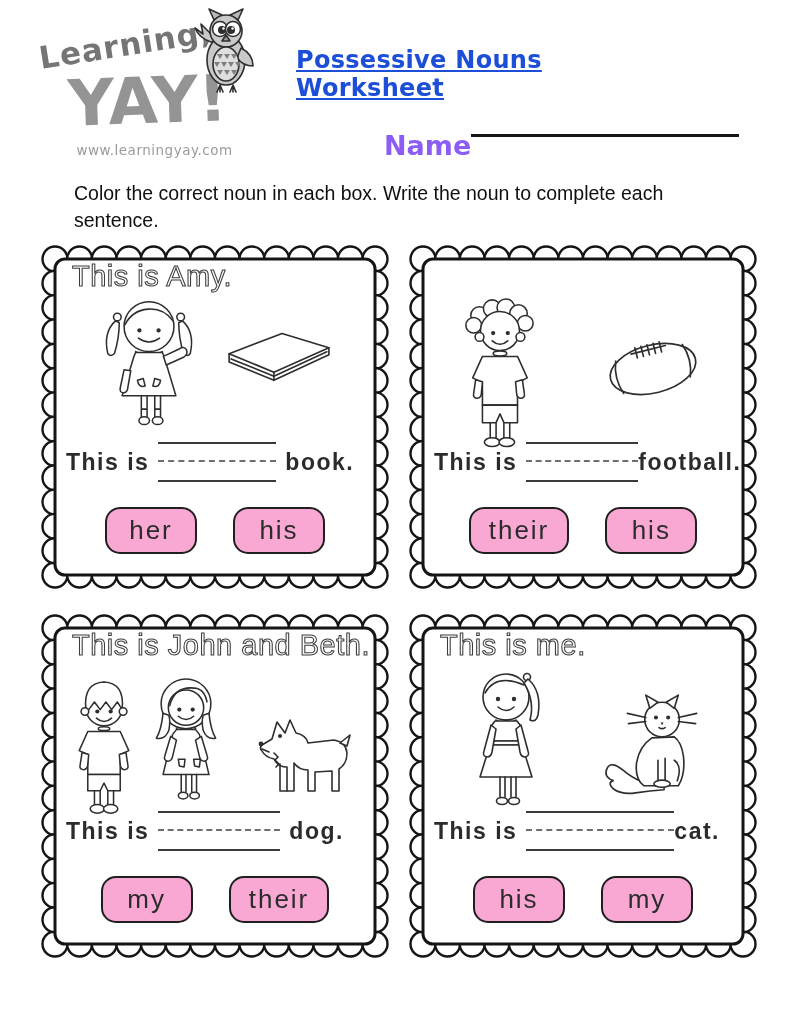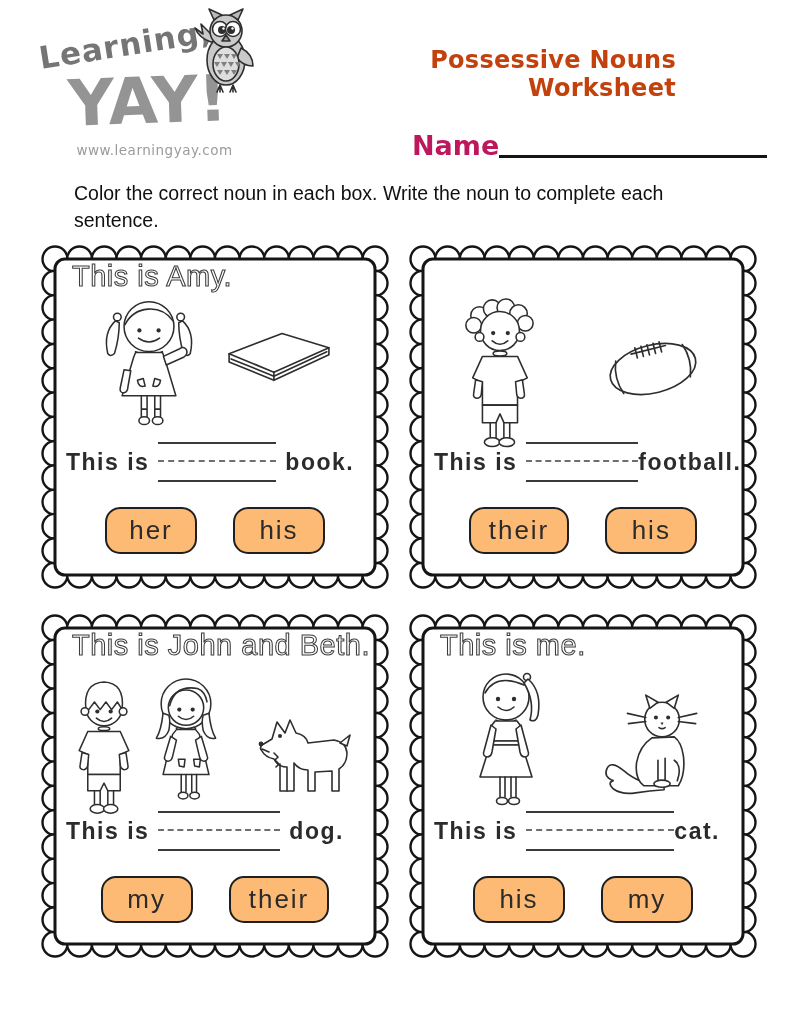--- a/index.html
+++ b/index.html
@@ -9,25 +9,25 @@
   
   .logo{position:absolute;left:42px;top:10px;width:232px;height:152px;}
   .logo-learning{position:absolute;left:0px;top:30px;font:700 31px "DejaVu Sans",sans-serif;
                  color:#757575;transform:rotate(-9deg);transform-origin:left bottom;letter-spacing:1px;}
   .logo-yay{position:absolute;left:26px;top:54px;font:700 64px "DejaVu Sans",sans-serif;
             color:#949494;letter-spacing:0px;transform:rotate(-2deg);}
   .logo-owl{position:absolute;left:152px;top:-2px;width:66px;height:86px;}
   .logo-url{position:absolute;left:10px;top:132px;width:205px;text-align:center;
             font:13.5px "DejaVu Sans",sans-serif;color:#9b9b9b;letter-spacing:0.5px;}
 
-  .page-title{position:absolute;left:296px;top:46px;width:380px;text-align:right;
-              font:700 24px "DejaVu Sans",sans-serif;color:#c2410c;letter-spacing:0.3px;}
-
-  .name-row{position:absolute;left:384px;top:130px;display:flex;align-items:flex-end;
-            font:700 27px "DejaVu Sans",sans-serif;color:#be185d;margin-left:28px;}
+  .page-title{position:absolute;left:296px;top:46px;width:380px;text-align:left;
+              font:700 24px "DejaVu Sans",sans-serif;color:#1d4ed8;letter-spacing:0.3px;text-decoration:underline;}
+
+  .name-row{position:absolute;left:384px;top:130px;display:flex;
+            font:700 27px "DejaVu Sans",sans-serif;color:#8b5cf6;}
   .name-line{display:inline-block;width:268px;height:4px;border-bottom:3px solid #151515;margin-bottom:3px;}
 
   .instructions{position:absolute;left:74px;top:180px;width:660px;
                 font:19.5px/1.38 "Liberation Sans",sans-serif;color:#101010;}
 
   
   .card{position:absolute;width:350px;height:346px;}
   #card1{left:40px;top:244px;} #card2{left:408px;top:244px;}
   #card3{left:40px;top:613px;} #card4{left:408px;top:613px;}
   .scallop-frame{position:absolute;left:0;top:0;width:100%;height:100%;}
@@ -40,21 +40,21 @@
 
   .sentence-row{position:absolute;left:26px;top:198px;right:10px;display:flex;align-items:center;
                 font-family:"Liberation Sans",sans-serif;font-size:23px;color:#2b2b2b;
                 letter-spacing:1.5px;white-space:nowrap;font-weight:bold;}
   .write-guide{height:36px;position:relative;flex:none;margin:0 9px;
                border-top:2px solid #3a3a3a;border-bottom:2px solid #3a3a3a;}
   .write-guide.tight{margin-right:0;}
   .write-guide::after{content:"";position:absolute;left:0;right:0;top:16px;border-top:2px dashed #6e6e6e;}
 
   .options-row{position:absolute;left:15px;width:320px;top:263px;display:flex;justify-content:center;gap:36px;}
-  .option-btn{min-width:92px;height:47px;box-sizing:border-box;padding:0 18px;background:#fdba74;
+  .option-btn{min-width:92px;height:47px;box-sizing:border-box;padding:0 18px;background:#f9a8d4;
               border:2.5px solid #1f1f1f;border-radius:15px;display:flex;align-items:center;justify-content:center;
               font-family:"Liberation Sans",sans-serif;font-size:26px;letter-spacing:2px;color:#2b2b2b;cursor:pointer;}
 
   .footer{position:absolute;left:0;right:0;top:982px;text-align:center;
           font:16.5px/1.3 "DejaVu Sans",sans-serif;color:#3d3d3d;letter-spacing:0.3px;}
 
   
   svg .ln{fill:none;stroke:#2e2e2e;stroke-width:1.6;stroke-linecap:round;stroke-linejoin:round;}
   svg .wh{fill:#ffffff;stroke:#2e2e2e;stroke-width:1.6;stroke-linecap:round;stroke-linejoin:round;}
   svg .dk{fill:#2e2e2e;stroke:none;}

